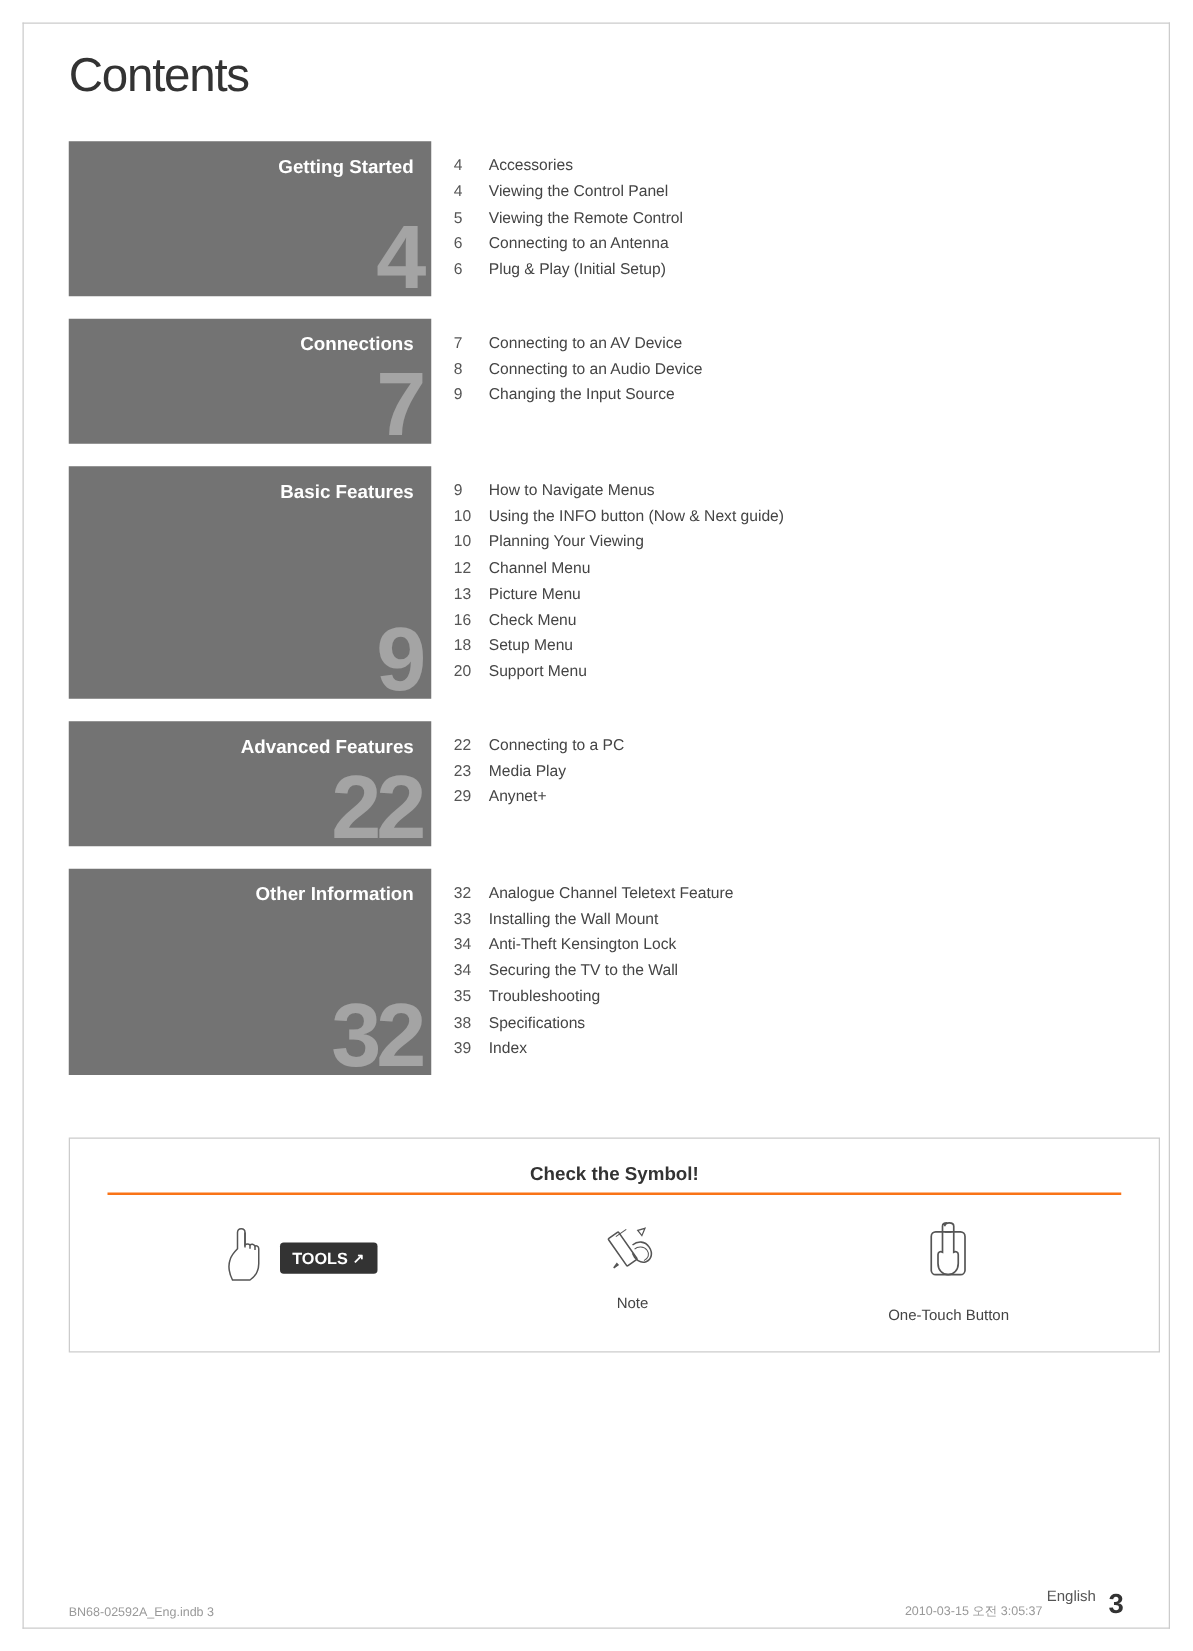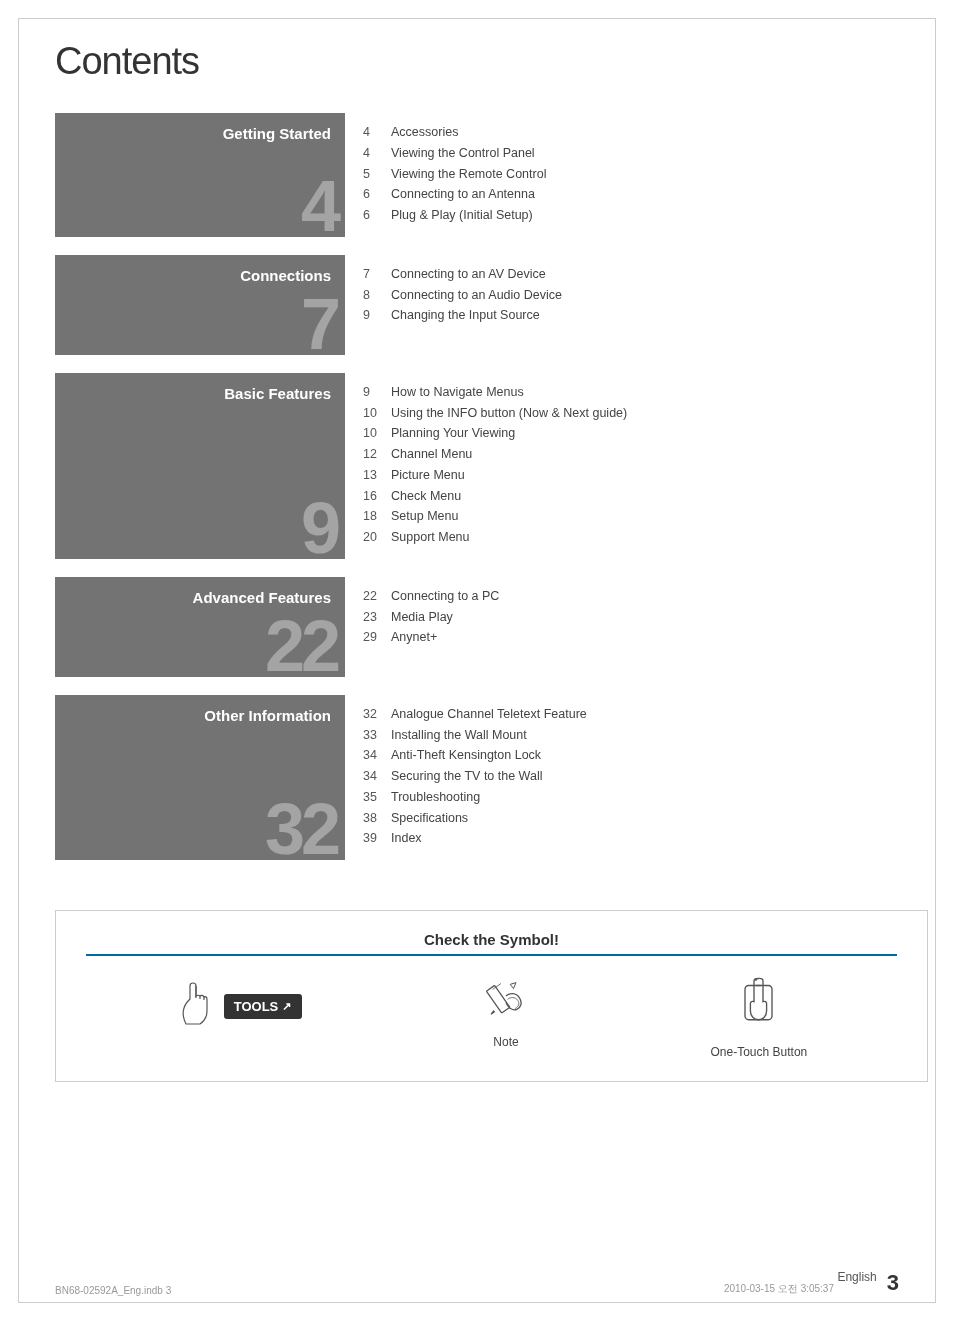--- a/index.html
+++ b/index.html
@@ -136,21 +136,21 @@
       margin-top: 50px;
       padding: 20px 30px 22px 30px;
     }
 
     .symbol-box-title {
       text-align: center;
       font-size: 15px;
       font-weight: bold;
       margin-bottom: 20px;
       color: #333;
-      border-bottom: 2px solid #0369a1;
+      border-bottom: 2px solid #f97316;
       padding-bottom: 6px;
       display: inline-block;
       width: 100%;
     }
 
     .symbol-items {
       display: flex;
       align-items: flex-start;
       justify-content: space-around;
     }

